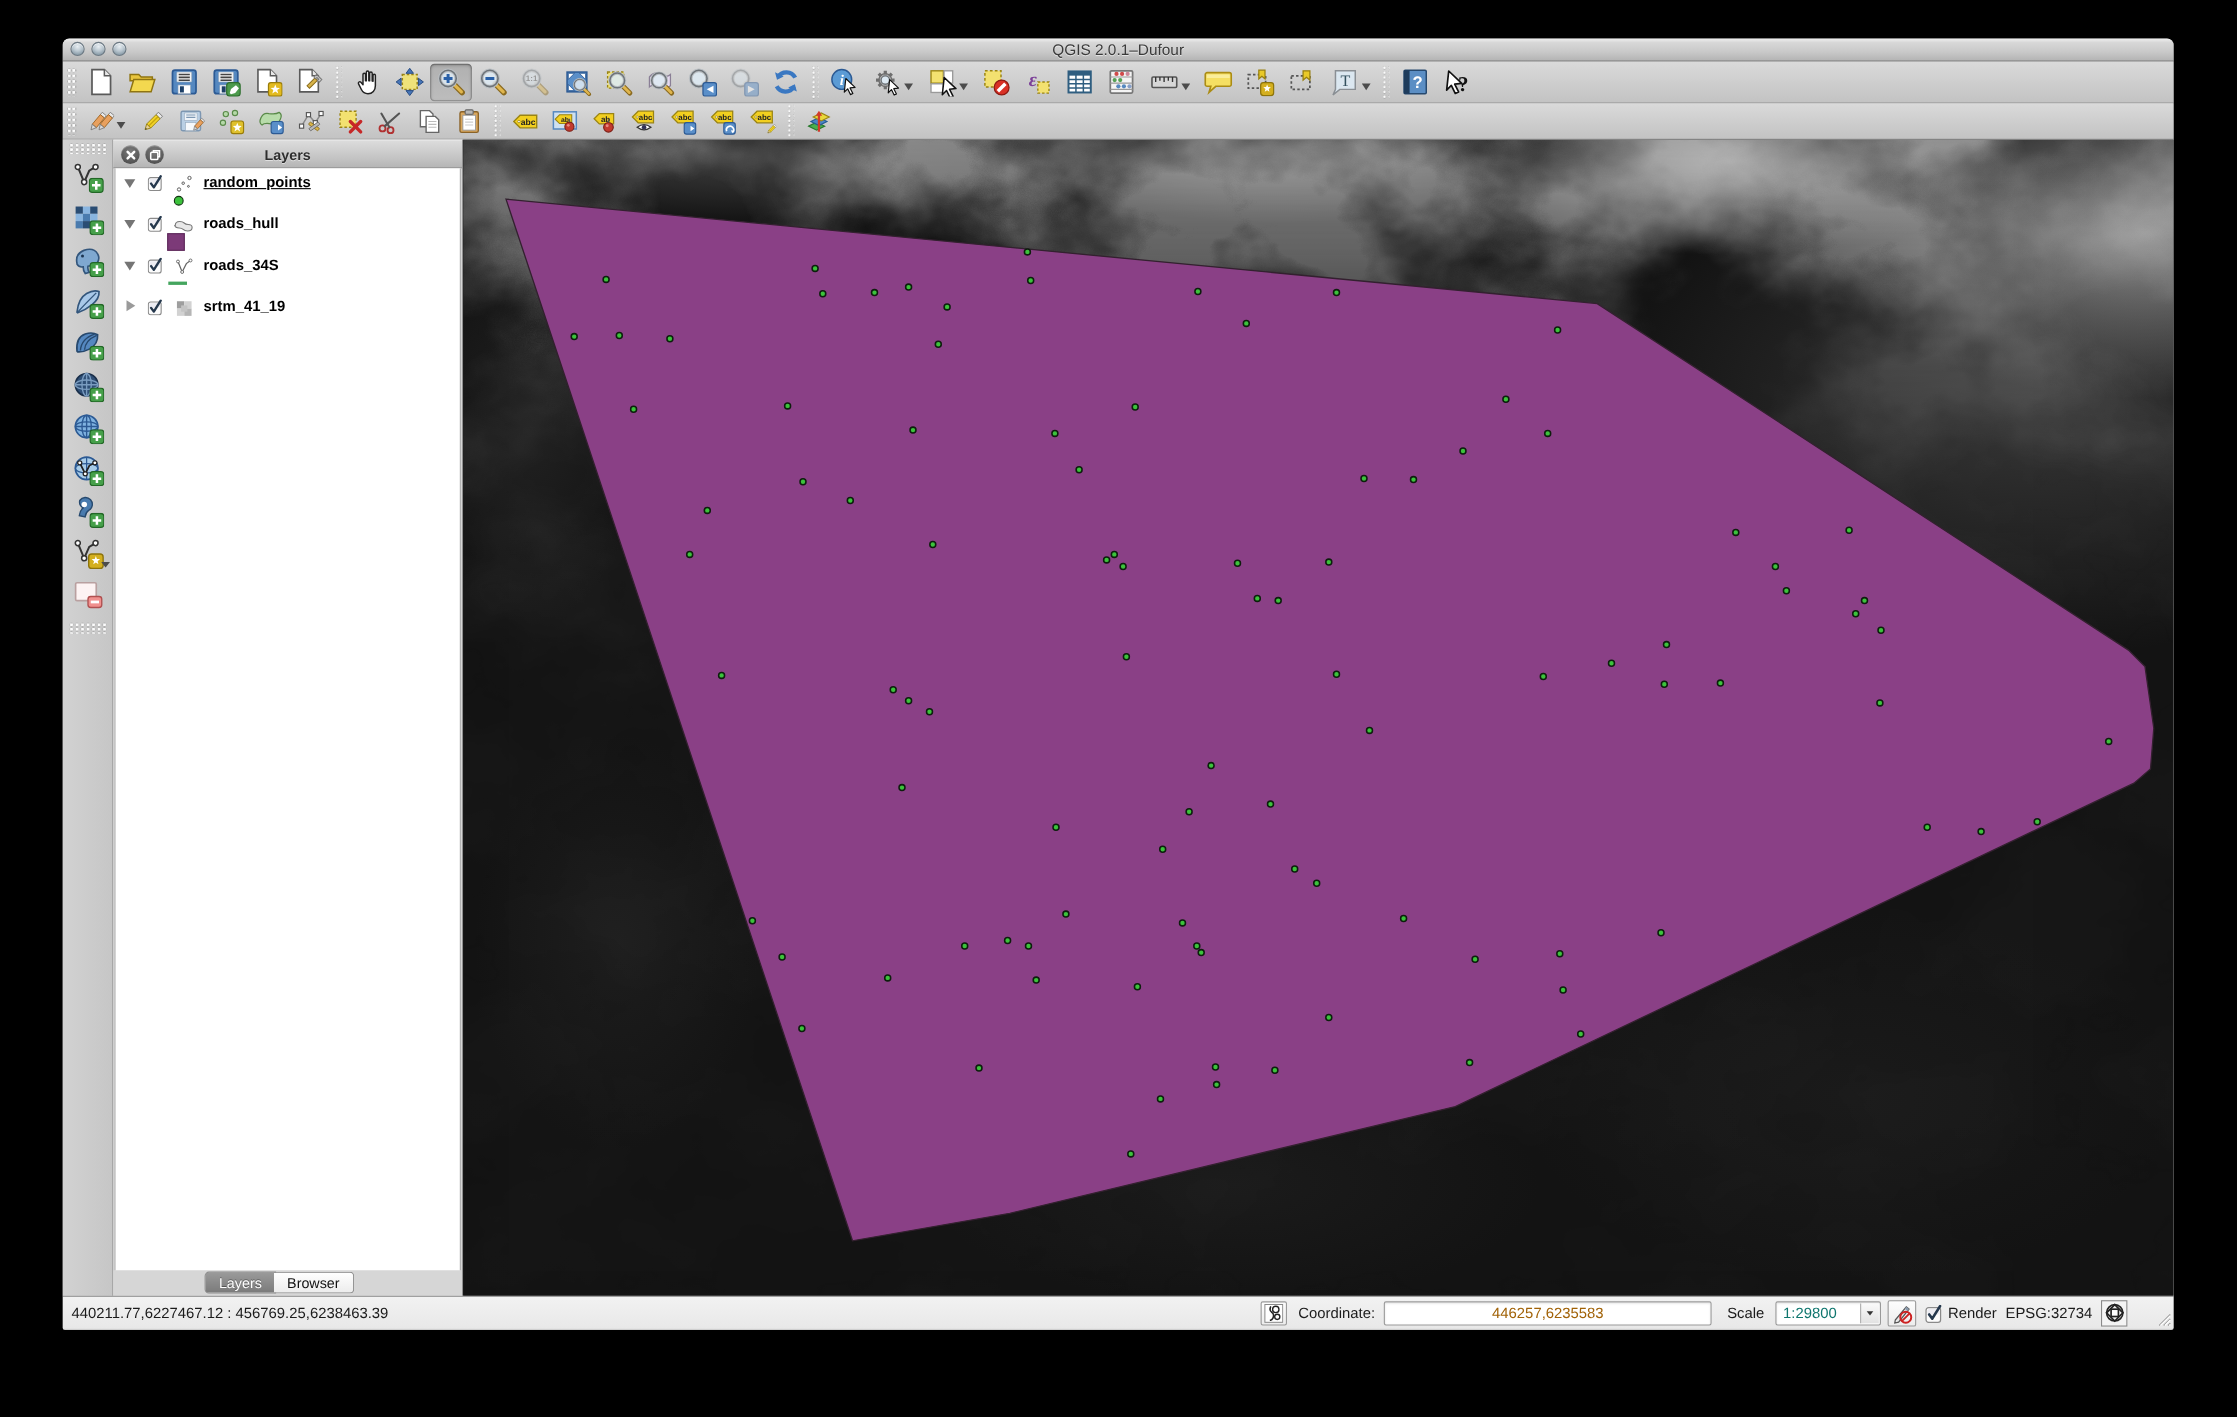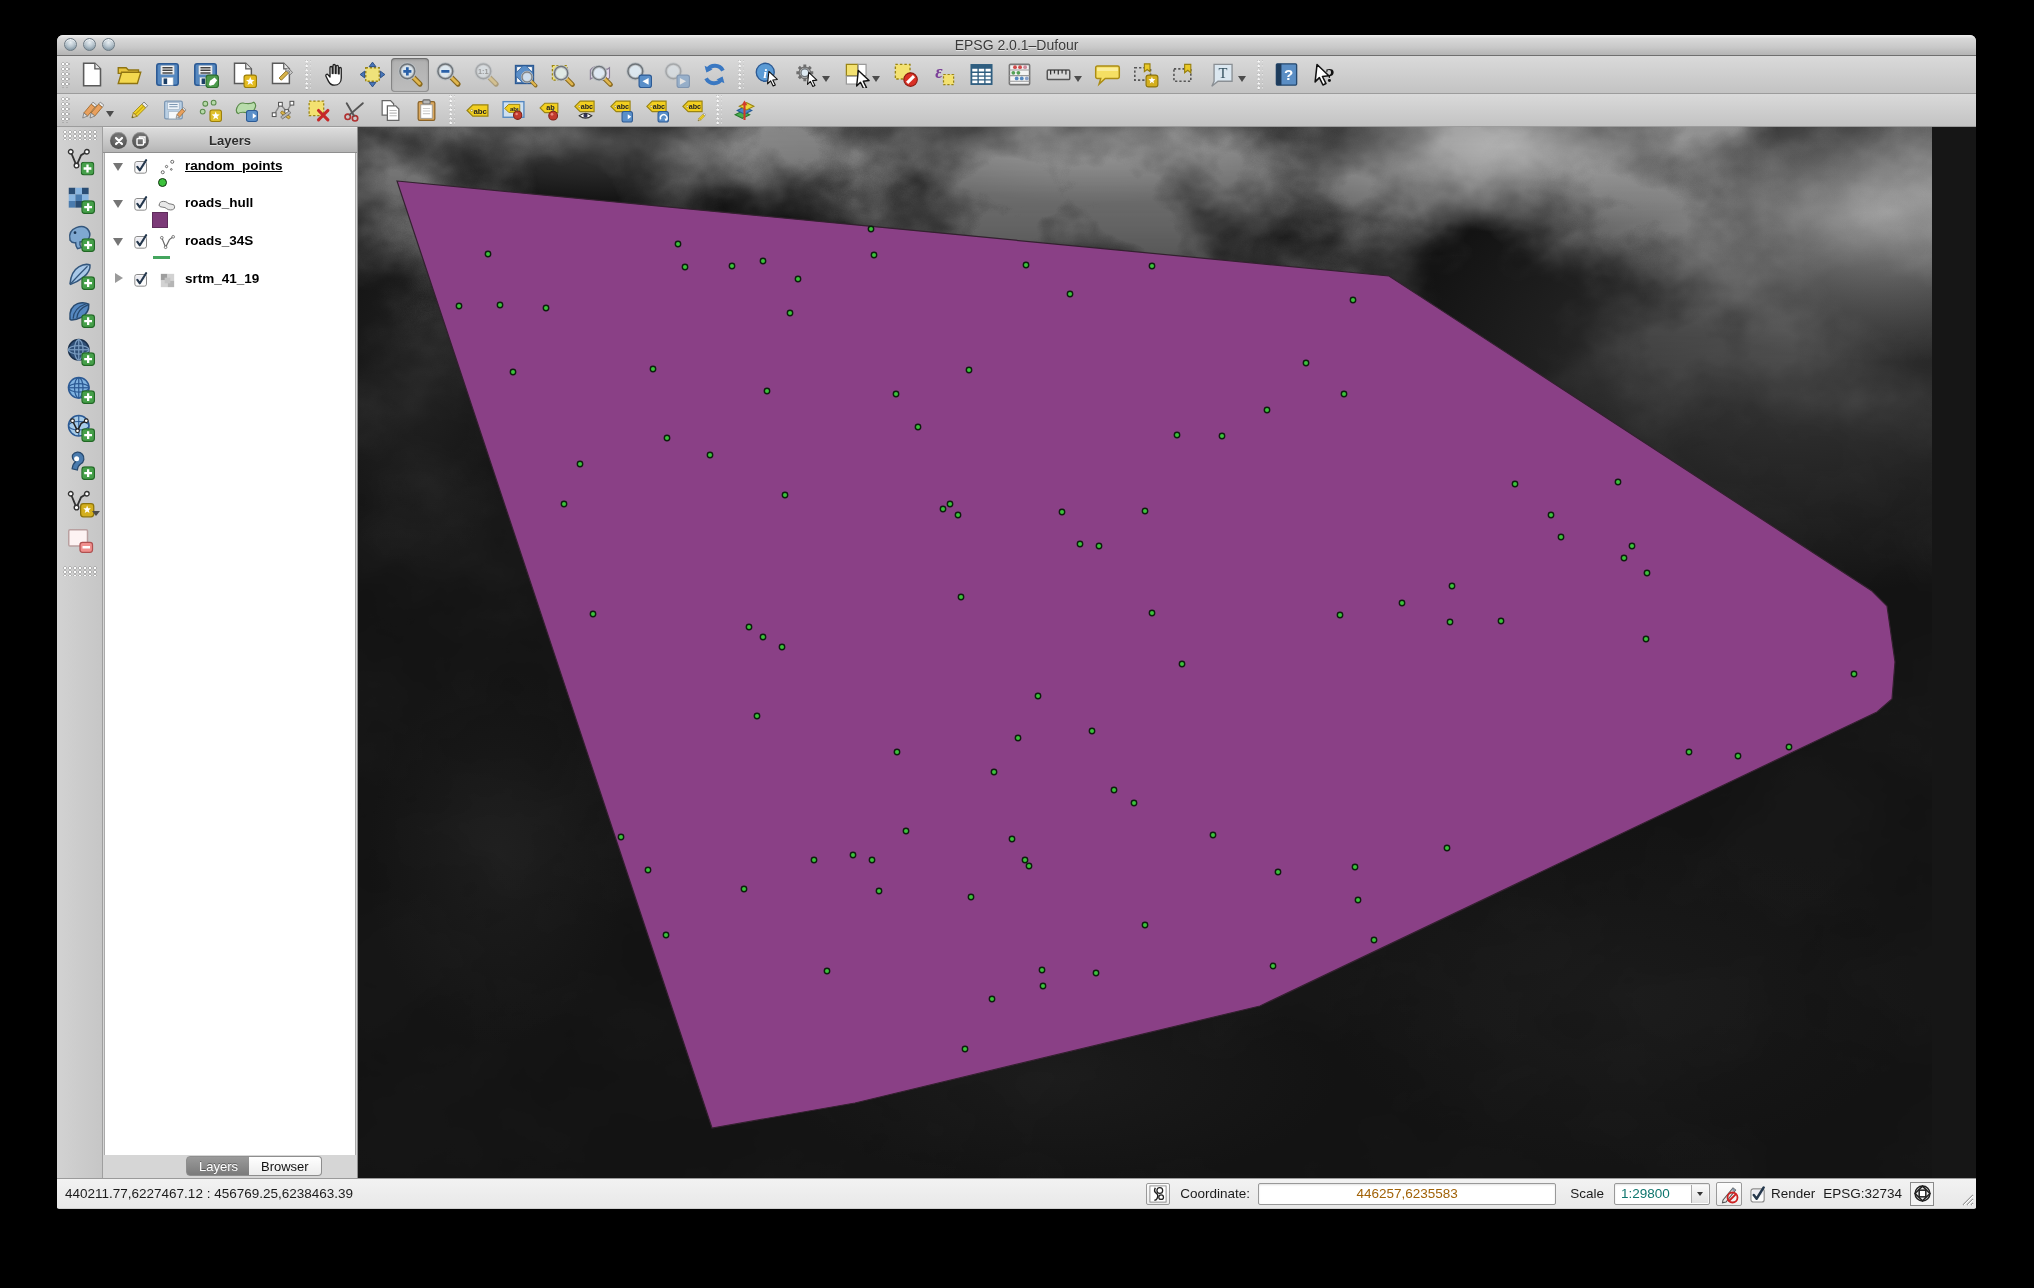--- a/index.html
+++ b/index.html
@@ -56,21 +56,21 @@
   .hgrip { width:34px; height:10px; margin-top:3px;
     background-image:radial-gradient(circle at 2px 2px, rgba(255,255,255,.95) 1.1px, rgba(120,120,120,.35) 1.6px, transparent 2px);
     background-size:5px 4px; }
   .vbtn { width:38px; height:38px; display:flex; align-items:center; justify-content:center;
     background:transparent; border:0; flex:0 0 auto; position:relative; }
   .vbtn svg { width:30px; height:30px; }
   .vbtn .caret-mark { position:absolute; right:-1px; bottom:6px; width:0; height:0;
     border-left:4px solid transparent; border-right:4px solid transparent; border-top:5px solid #4c4c4c; }
 
   
-  #layers-panel { width:255px; flex:0 0 auto; display:flex; flex-direction:column;
+  #layers-panel { width:318px; flex:0 0 auto; display:flex; flex-direction:column;
     background:#d6d6d6; border-right:1px solid #8f8f8f; }
   #panel-header { position:relative; height:26px; flex:0 0 auto;
     background:linear-gradient(#dcdcdc,#c2c2c2 70%, #b5b5b5);
     border-bottom:1px solid #8f8f8f; border-top:1px solid #e9e9e9; }
   #panel-title { position:absolute; left:0; right:0; top:0; height:26px; line-height:26px;
     text-align:center; font-size:13px; font-weight:bold; color:#2e2e2e;
     text-shadow:0 1px 0 rgba(255,255,255,.5); }
   .ph-btn { position:absolute; top:4px; width:17px; height:17px; border-radius:50%;
     background:radial-gradient(circle at 50% 35%, #7e7e7e, #4f4f4f 80%);
     border:0; box-shadow:inset 0 1px 1px rgba(255,255,255,.35); }
@@ -733,21 +733,21 @@
 </svg>
 
 <div id="window">
 
   <div id="titlebar">
     <div class="tlights">
       <span class="tlight"></span>
       <span class="tlight"></span>
       <span class="tlight"></span>
     </div>
-    <div id="title-text">EPSG 2.0.1–Dufour</div>
+    <div id="title-text">QGIS 2.0.1–Dufour</div>
   </div>
 
   <div id="toolbar1" class="tbrow">
       <div class="grip"></div>
       <button class="tbtn" title="New">
         <svg class="ticon" viewBox="0 0 24 24">
           <use href="#i-file-new" xlink:href="#i-file-new"></use>
         </svg>
       </button>
       <button class="tbtn" title="Open">

